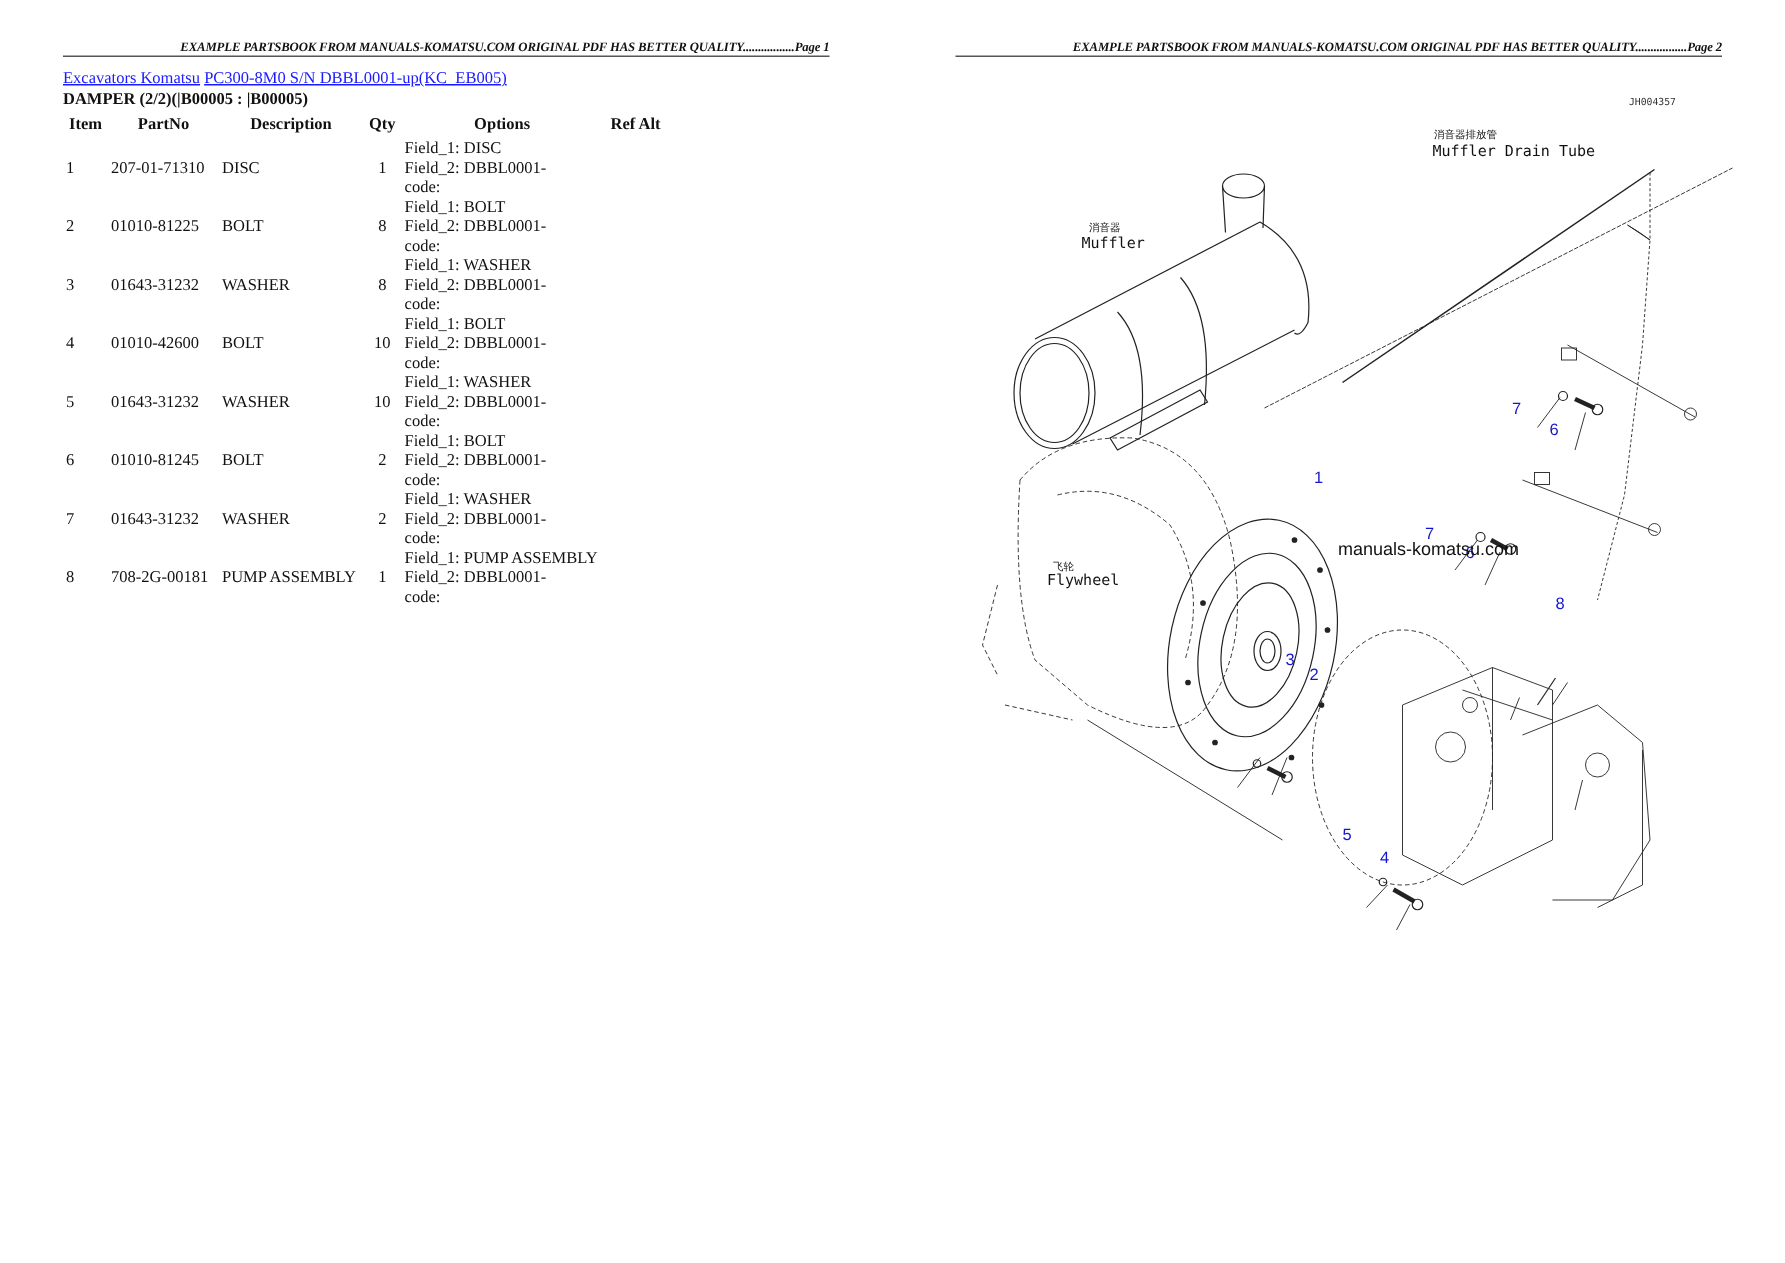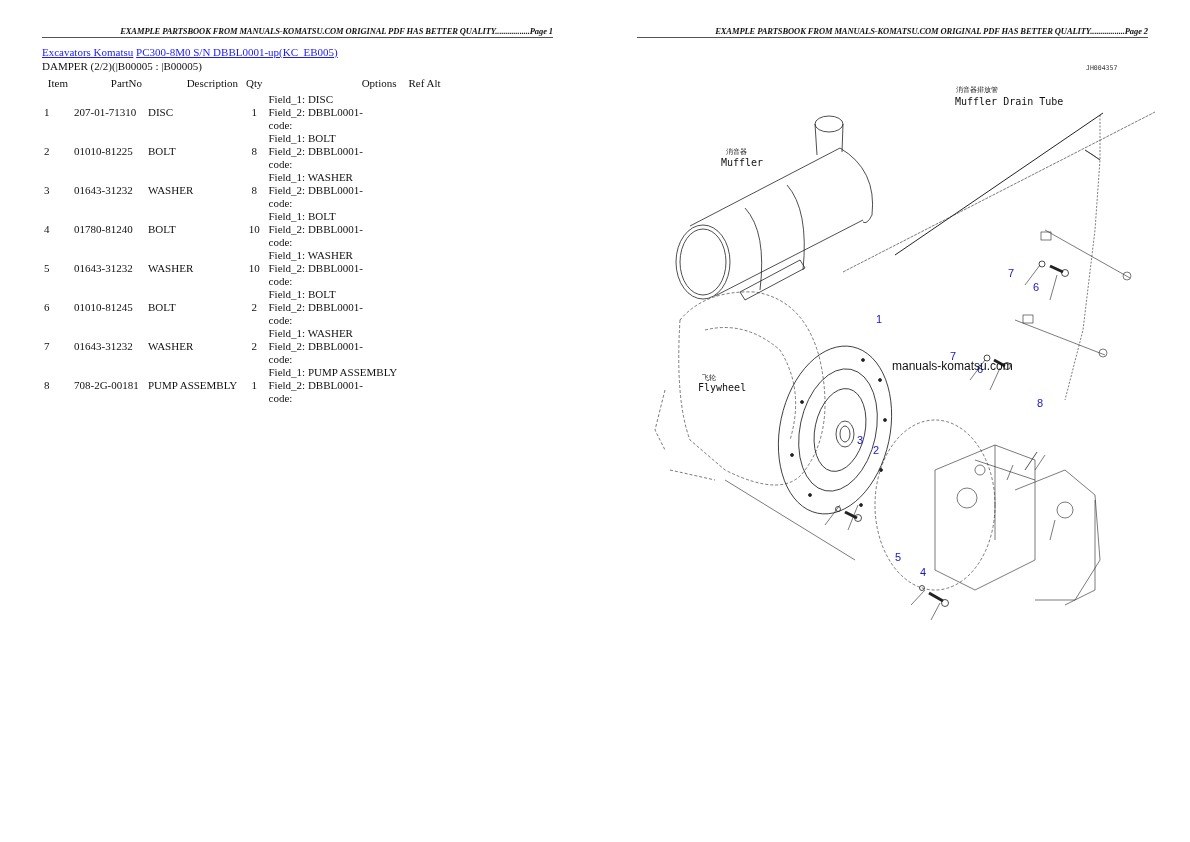--- a/index.html
+++ b/index.html
@@ -8,24 +8,24 @@
   .page { position:absolute; top:0; height:752px; }
   .page-left { left:0; width:595px; }
   .page-right { left:595px; width:595px; }
   .hdr { position:absolute; top:26px; font-family:"Liberation Serif","DejaVu Serif",serif;
          font-weight:bold; font-style:italic; font-size:8.5px; letter-spacing:-0.1px;
          text-align:right; border-bottom:1px solid #555; padding-bottom:1px; white-space:nowrap; }
   .page-left .hdr { left:42px; width:511px; }
   .page-right .hdr { left:42px; width:511px; }
   .crumbs { position:absolute; left:42px; top:46px; font-size:11px; font-family:"Liberation Serif","DejaVu Serif",serif; }
   .crumbs a { color:#1a1aff; text-decoration:underline; cursor:pointer; }
-  .subtitle { position:absolute; left:42px; top:60px; font-size:11px; font-family:"Liberation Serif","DejaVu Serif",serif; }
+  .subtitle { position:absolute; left:42px; top:60px; font-size:11px; font-family:"Liberation Serif","DejaVu Serif",serif;font-weight:bold; }
   table.parts { position:absolute; left:42px; top:76px; border-collapse:collapse;
                 font-family:"Liberation Serif","DejaVu Serif",serif; font-size:11px; }
-  table.parts th { font-weight:normal; text-align:right; padding:1px 4px 4px 4px; height:12px; }
+  table.parts th { font-weight:bold; text-align:center; padding:1px 4px 4px 4px; height:12px; }
   table.parts td { vertical-align:middle; padding:0 2px; line-height:13px; }
   td.c-item { width:26px; padding-left:6px; }
   td.c-part { width:70px; }
   td.c-desc { width:92px; }
   td.c-qty { width:18px; text-align:center; }
   td.c-opt { width:130px;margin-left:25px; }
   td.c-ref { width:40px; }
   .opt-line { display:block; white-space:nowrap; }
   .diagram { position:absolute; left:0; top:0; width:595px; height:842px; }
   .diag-label { position:absolute; font-family:"DejaVu Sans Mono","Liberation Mono",monospace; font-size:10px; color:#111; white-space:nowrap; }
@@ -89,21 +89,21 @@
         <td class="c-qty">8</td>
         <td class="c-opt">
           <span class="opt-line">Field_1: WASHER</span>
           <span class="opt-line">Field_2: DBBL0001-</span>
           <span class="opt-line">code:</span>
         </td>
         <td class="c-ref"></td>
       </tr>
       <tr>
         <td class="c-item">4</td>
-        <td class="c-part">01780-81240</td>
+        <td class="c-part">01010-42600</td>
         <td class="c-desc">BOLT</td>
         <td class="c-qty">10</td>
         <td class="c-opt">
           <span class="opt-line">Field_1: BOLT</span>
           <span class="opt-line">Field_2: DBBL0001-</span>
           <span class="opt-line">code:</span>
         </td>
         <td class="c-ref"></td>
       </tr>
       <tr>

